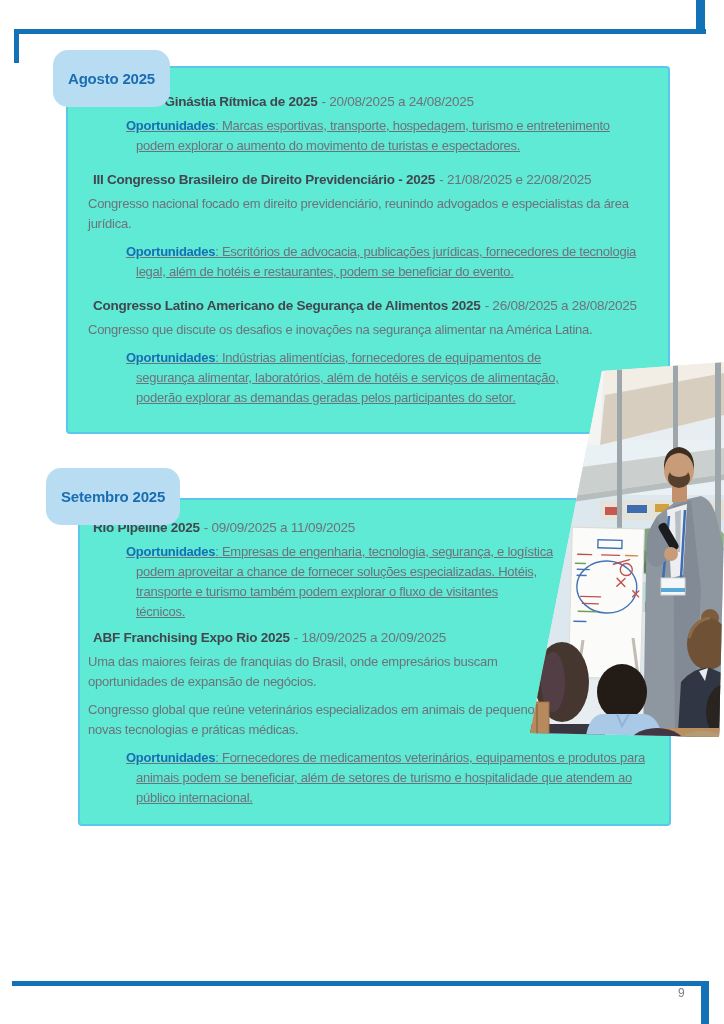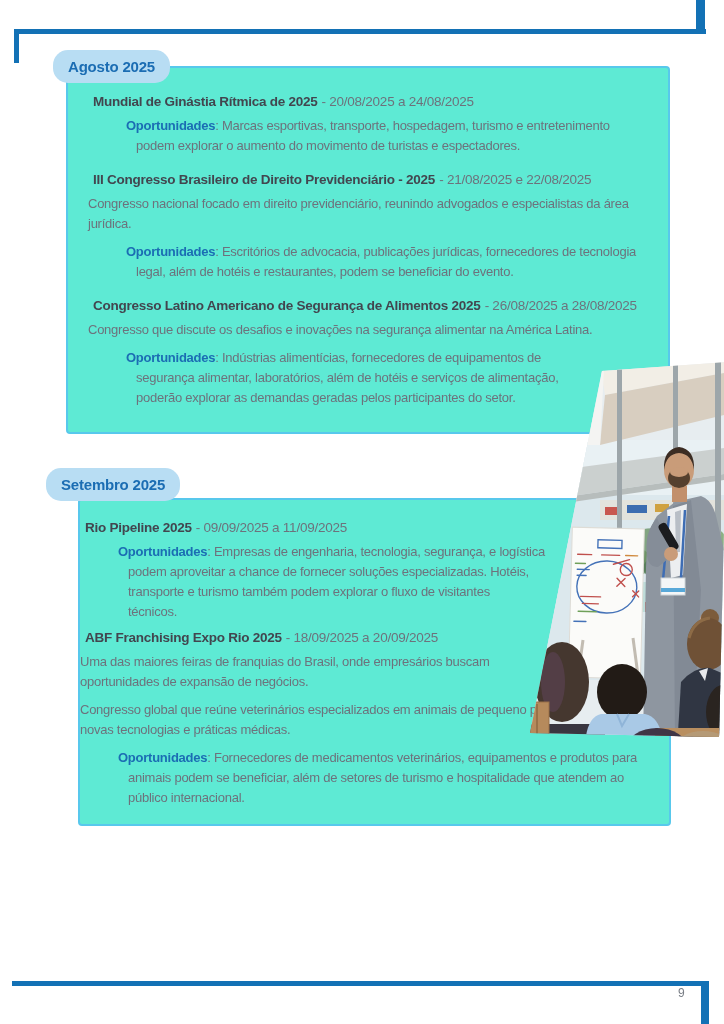--- a/index.html
+++ b/index.html
@@ -21,46 +21,46 @@
   .fr-top-h{left:14px;top:29px;width:692px;height:5px;}
   .fr-top-tick{left:14px;top:29px;width:5px;height:34px;}
   .fr-top-right{left:696px;top:0;width:9px;height:34px;}
   .fr-bot-h{left:12px;top:981px;width:694px;height:5px;}
   .fr-bot-right{left:701px;top:981px;width:8px;height:43px;}
   .page-num{position:absolute;left:678px;top:986px;font-size:12px;color:#787d85;}
   
   .pill{
     position:absolute;z-index:2;background:var(--pill_bg);color:var(--heading_blue);
     font-weight:bold;font-size:15px;letter-spacing:-0.2px;
-    padding:8px 15px;border-radius:15px;
+    padding:20px 15px;border-radius:15px;
   }
   .pill-ago{left:53px;top:50px;}
   .pill-set{left:46px;top:468px;}
   
   .ebox{
     position:absolute;z-index:1;background:#5eead4;
     border:2px solid var(--box_border);border-radius:4px;
   }
   .ebox-ago{left:66px;top:66px;width:604px;padding:24px 8px 10px 20px;}
-  .ebox-set{left:78px;top:498px;width:593px;padding:18px 8px 10px 0;}
+  .ebox-set{left:78px;top:498px;width:593px;padding:18px 8px 10px 8px;}
   .event{margin-bottom:14px;}
   .ebox-set .event{margin-bottom:6px;}
   .evt-title{
     margin-left:5px;margin-bottom:4px;font-size:13.5px;line-height:20px;
     letter-spacing:-0.25px;color:var(--body_text);
   }
   .evt-title .t{font-weight:bold;color:var(--title_text);}
   .evt-title .d{margin-left:4px;}
   .desc{
     font-size:13px;line-height:20px;letter-spacing:-0.25px;margin-bottom:8px;
     white-space:pre-line;color:var(--body_text);
   }
   .opp{
     font-size:13px;line-height:20px;letter-spacing:-0.25px;
-    padding-left:48px;text-indent:-10px;color:var(--body_text);
+    padding-left:48px;text-indent:-10px;color:var(--body_text);text-decoration:underline;
   }
   .opp .ol{font-weight:bold;color:var(--heading_blue);}
   .opp .ot{white-space:pre-line;}
   
   .photo{
     position:absolute;left:505px;top:350px;width:219px;height:400px;z-index:3;
     clip-path:polygon(97px 21px,223px 12px,214px 387px,25px 383px);
   }
 </style>
 </head>

